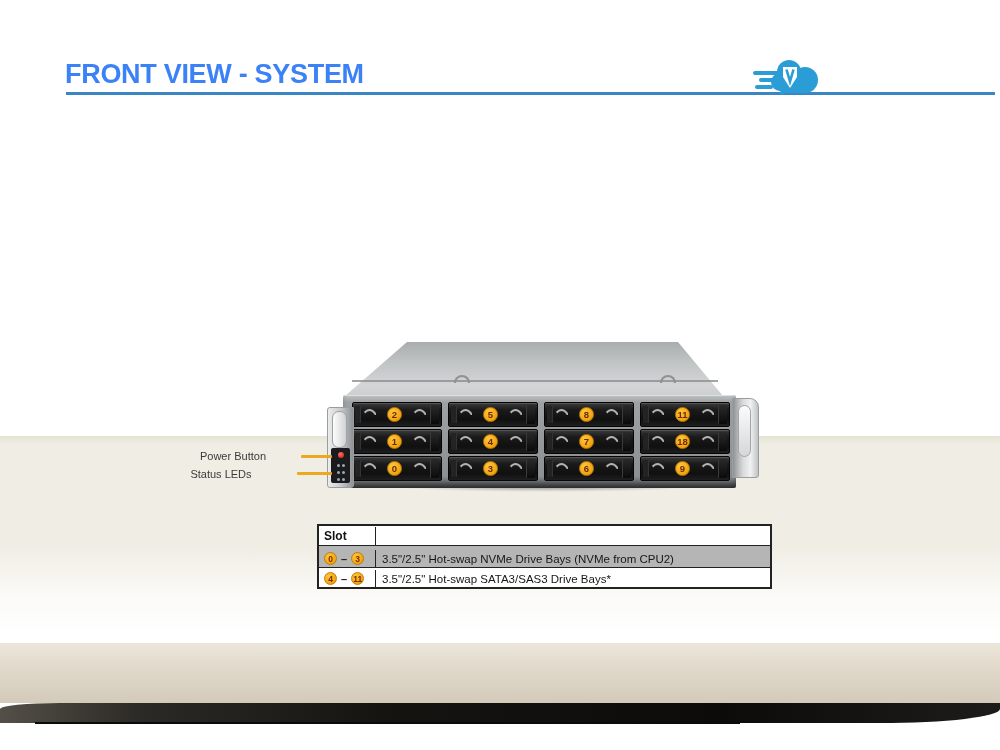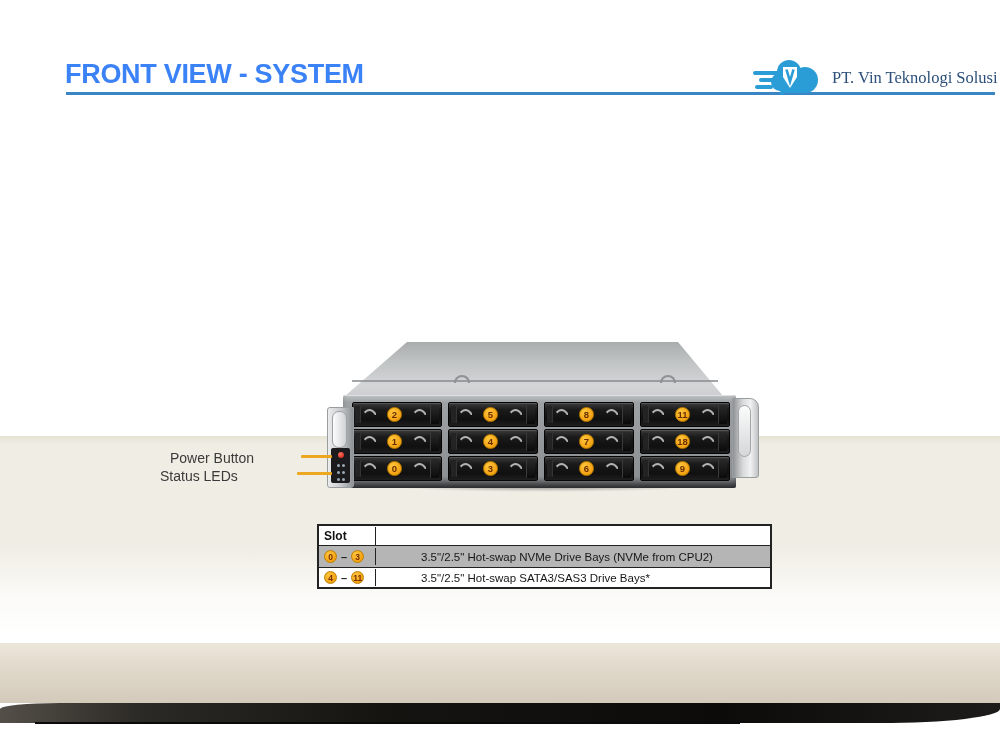--- a/index.html
+++ b/index.html
@@ -63,27 +63,27 @@
   .ctrl-panel{position:absolute;left:331px;top:448px;width:19px;height:35px;background:#1b1b1d;
     border-radius:2px;}
   .pwr-dot{width:6px;height:6px;border-radius:50%;margin:4px auto 2px;
     background:radial-gradient(circle at 35% 30%,#ff7163,#c11e12);}
   .led-dot{display:inline-block;width:3px;height:3px;border-radius:50%;background:#97a8b2;margin:1px;}
   .led-rows{text-align:center;line-height:4px;margin-top:3px;}
   .chassis-shadow{position:absolute;left:330px;top:483px;width:430px;height:14px;
     background:radial-gradient(ellipse 50% 55% at 50% 25%,rgba(25,25,25,.42),rgba(25,25,25,0) 70%);}
 
   
-  .callout{position:absolute;font-size:14px;color:#3a3a3a;text-align:left;}
+  .callout{position:absolute;font-size:11px;color:#3a3a3a;text-align:center;}
   .arrow{position:absolute;height:3px;background:#eda821;border-radius:1px;}
 
   
   .spec-table{position:absolute;left:317px;top:524px;width:455px;border:2px solid #222;
     background:#fff;box-sizing:border-box;}
-  .t-row{display:flex;align-items:center;gap:39px;}
+  .t-row{display:flex;align-items:flex-end;}
   .t-row + .t-row{border-top:1px solid #222;}
   .t-slot{width:57px;border-right:1px solid #222;display:flex;align-items:center;
     padding:2px 2px 2px 5px;box-sizing:border-box;flex-shrink:0;}
   .t-desc{flex:1;display:flex;align-items:center;padding:2px 6px;}
   .t-head{height:19px;font-weight:700;font-size:12px;color:#111;}
   .t-data{font-size:11.5px;color:#161616;}
   .row-gray{background:#b5b5b5;height:21px;}
   .row-white{background:#ffffff;height:19px;}
   .tbadge{display:inline-block;min-width:13px;height:13px;border-radius:8px;padding:0 1px;
     box-sizing:border-box;background:radial-gradient(circle at 35% 30%,#ffc53d,#f2a312 70%,#d98b00);
@@ -114,21 +114,20 @@
         <rect x="2" y="29" width="18" height="4" rx="2"></rect>
         <circle cx="29" cy="37" r="2"></circle>
         <circle cx="36" cy="16" r="12"></circle>
         <circle cx="52" cy="24" r="13"></circle>
         <circle cx="27" cy="26" r="9"></circle>
         <rect x="24" y="21" width="33" height="16" rx="8"></rect>
       </g>
       <path d="M30 11 h14 v10 l-7 11 -7-11 z" fill="#ffffff"></path>
       <path d="M33.5 13.5 l3.5 12 3.5-12" fill="none" stroke="#2b9dd6" stroke-width="2.6"></path>
     </svg>
-    <span class="logo-text">PT. Vin Teknologi Solusi</span>
   </div>
 
   <div class="lid"></div>
   <div class="lid-seam"></div>
   <div class="lid-latch" style="left:454px;top:375px;"></div>
   <div class="lid-latch" style="left:660px;top:375px;"></div>
   <div class="chassis-shadow"></div>
 
   <div class="front-frame">
 

